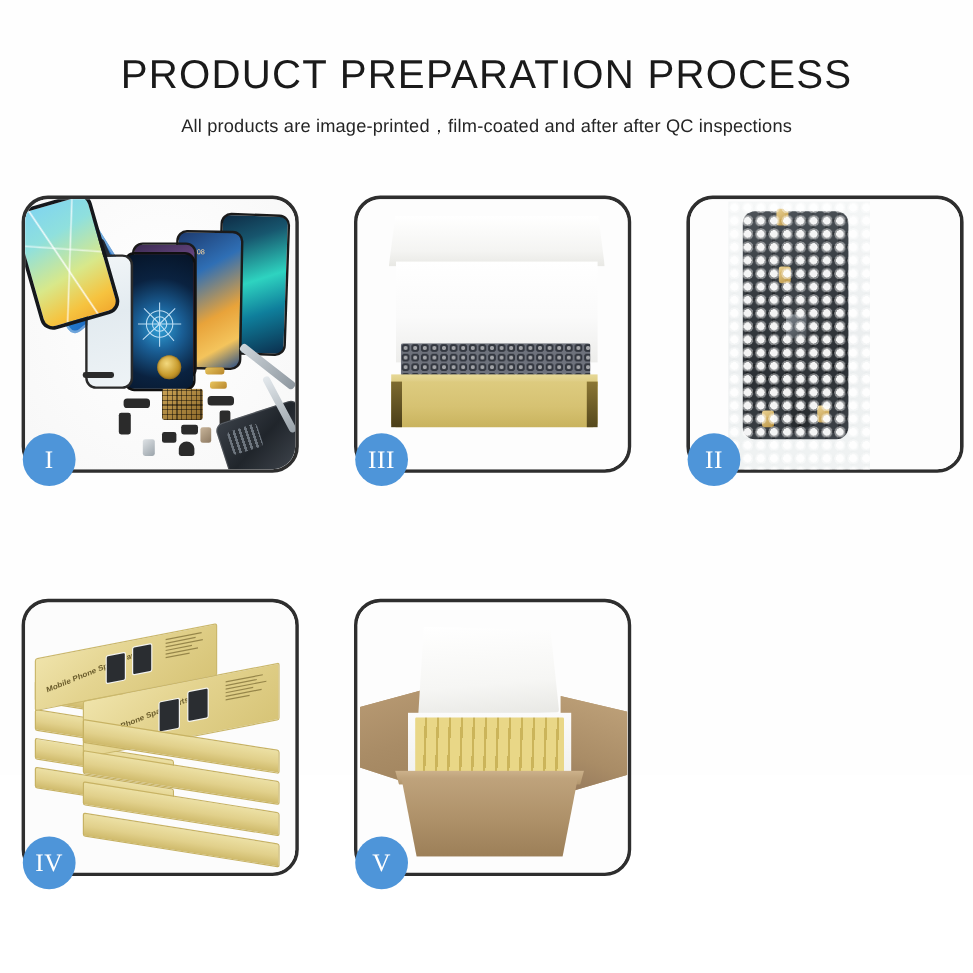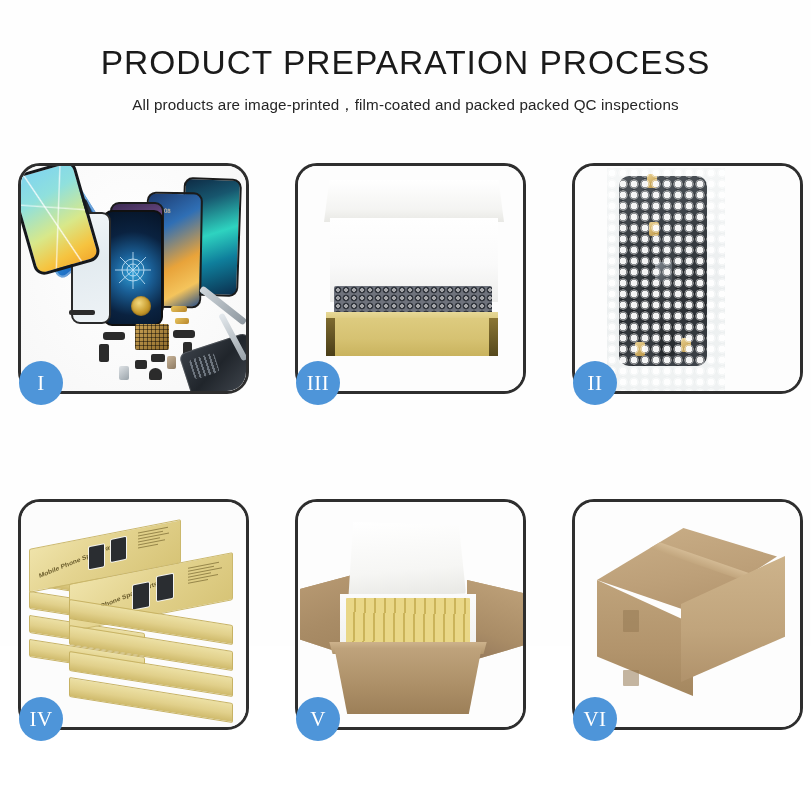--- a/index.html
+++ b/index.html
@@ -249,21 +249,21 @@
     clip-path: polygon(0 38%, 100% 0, 100% 64%, 0 100%); }
   .c6-patch { position:absolute; background: rgba(150,122,84,.55); border-radius: 1px; }
 </style>
 </head>
 <body>
 
 <div class="page">
 
   <div class="header">
     <div class="title">PRODUCT PREPARATION PROCESS</div>
-    <div class="subtitle">All products are image-printed，film-coated and packed packed QC inspections</div>
+    <div class="subtitle">All products are image-printed，film-coated and after after QC inspections</div>
   </div>
 
   <div class="grid">
 
     <div class="panel">
       <div class="panel-inner p1">
         <div class="film"></div>
         <div class="ph ph-e"></div>
         <div class="ph ph-d">
             <div class="clock">08:08</div>
@@ -393,30 +393,15 @@
         <div class="c5-flapR"></div>
         <div class="c5-lid"></div>
         <div class="c5-foam"></div>
         <div class="c5-yellow"></div>
         <div class="c5-rim"></div>
         <div class="c5-body"></div>
       </div>
       <div class="badge">V</div>
     </div>
 
-    <div class="panel">
-      <div class="panel-inner p6">
-        <div class="c6">
-          <div class="c6-top"></div>
-          <div class="c6-tape">
-              <i></i>
-            </div>
-          <div class="c6-left"></div>
-          <div class="c6-right"></div>
-          <div class="c6-patch" style="left:34px; top:82px; width:16px; height:22px;"></div>
-          <div class="c6-patch" style="left:34px; top:142px; width:16px; height:16px;"></div>
-        </div>
-      </div>
-      <div class="badge">VI</div>
-    </div>
 
   </div>
 </div>
 
 </body></html>

